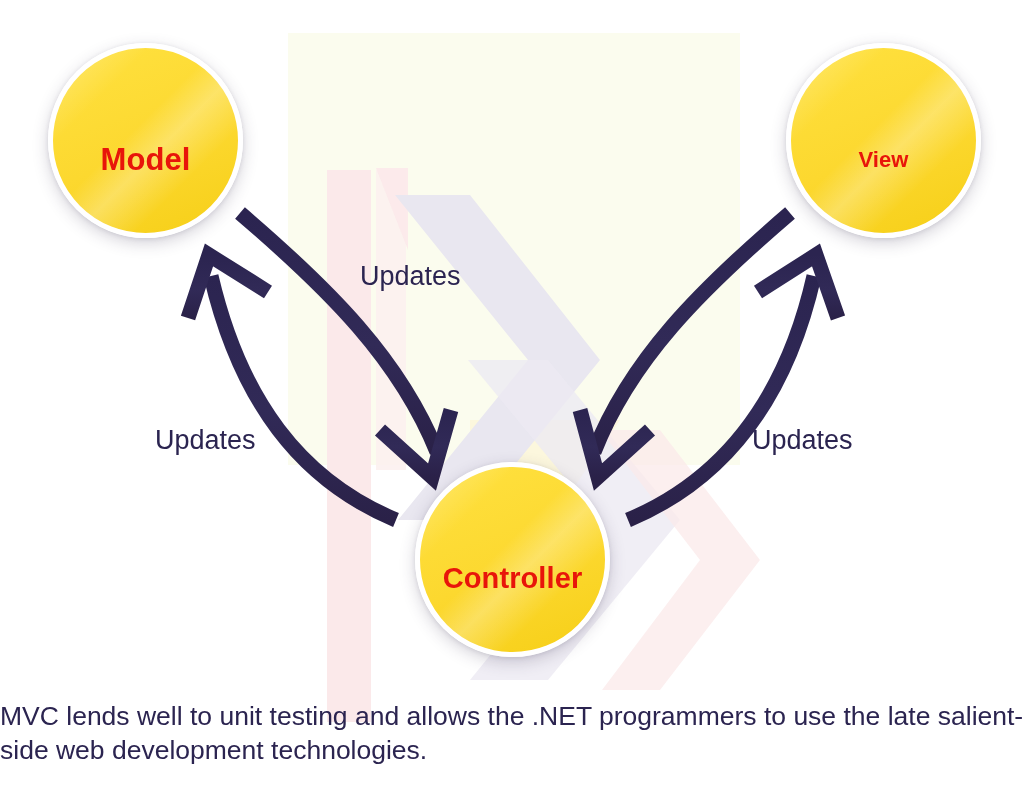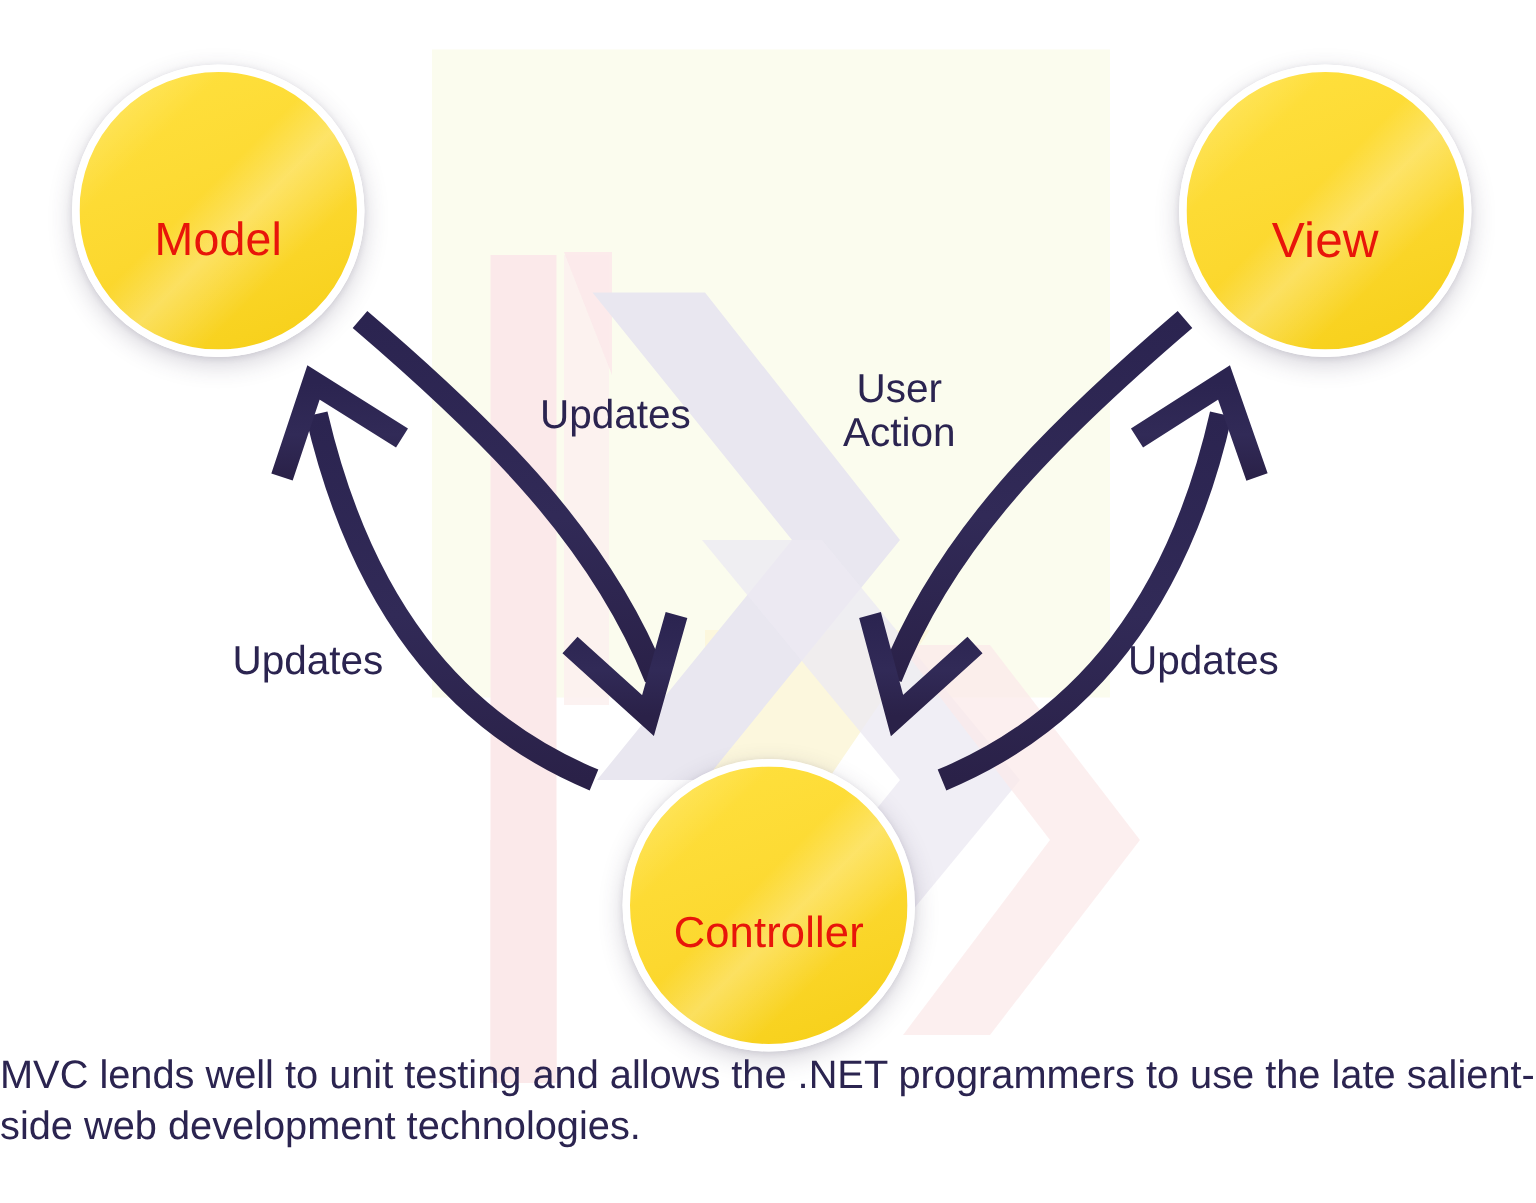--- a/index.html
+++ b/index.html
@@ -37,34 +37,34 @@
         rgba(255,255,255,0.00) 44%,
         rgba(255,255,255,0.26) 56%,
         rgba(255,255,255,0.00) 72%),
       linear-gradient(160deg, #ffe13f 0%, #fcd82f 55%, #f6cf17 100%);
     border: 5px solid #ffffff;
     box-sizing: border-box;
     box-shadow: 0 5px 16px rgba(60,50,80,0.22), 0 1px 4px rgba(60,50,80,0.12);
   }
   .node-label {
     color: #e8150a;
-    font-weight: normal;
+    font-weight: bold;
     letter-spacing: 0.1px;
     text-align: center;
     line-height: 1;
     user-select: none;
     margin-top: 38px;
   }
 
   #node-model  { left: 48px;  top: 43px;  width: 195px; height: 195px; }
   #node-view   { left: 786px; top: 43px;  width: 195px; height: 195px; }
-  #node-ctrl   { left: 415px; top: 506px; width: 195px; height: 195px; }
+  #node-ctrl   { left: 415px; top: 462px; width: 195px; height: 195px; }
 
   #node-model .node-label { font-size: 31px; }
-  #node-view  .node-label { font-size: 33px; }
+  #node-view  .node-label { font-size: 22px; }
   #node-ctrl  .node-label { font-size: 29px; }
 
   
   #arrows {
     position: absolute;
     left: 0; top: 0;
     width: 1024px;
     height: 802px;
   }
 
@@ -143,22 +143,20 @@
   <div class="node" id="node-view">
     <span class="node-label">View</span>
   </div>
 
   <div class="node" id="node-ctrl">
     <span class="node-label">Controller</span>
   </div>
 
   <div class="edge-label" id="label-notifies">Updates</div>
 
-  <div class="edge-label" id="label-user-action">User
-Action</div>
 
   <div class="edge-label" id="label-updates-left">Updates</div>
 
   <div class="edge-label" id="label-updates-right">Updates</div>
 
   <div id="caption">MVC lends well to unit testing and allows the .NET programmers to use the late salient-side web development technologies.</div>
 
 </div>
 
 </body></html>

